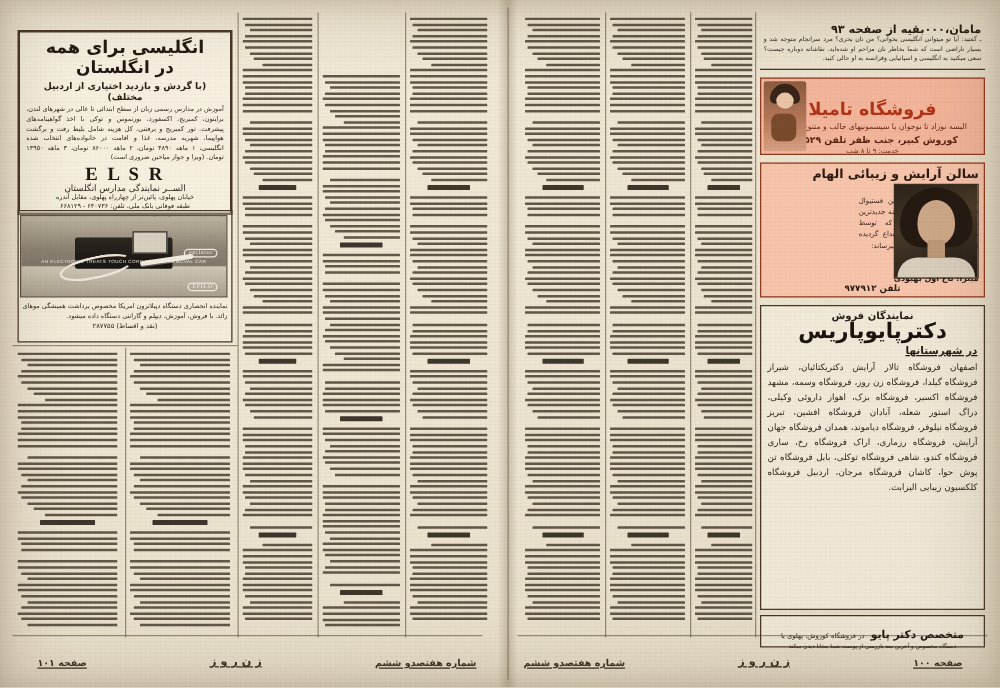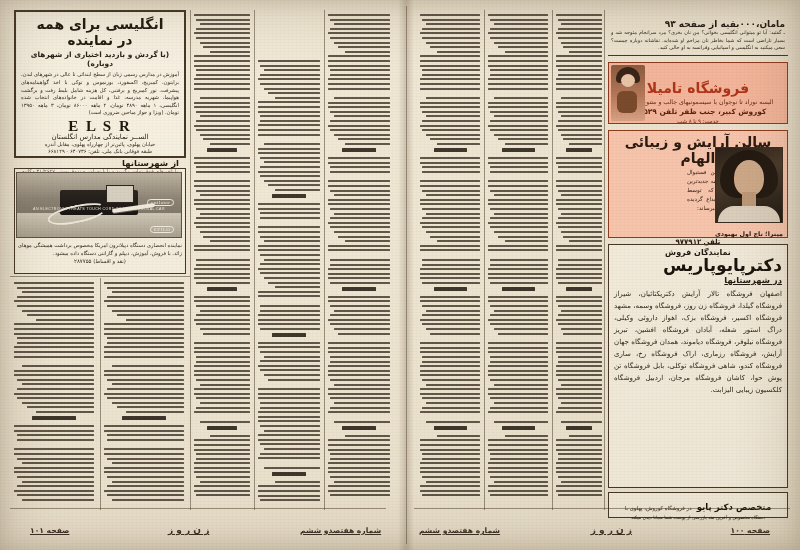--- a/index.html
+++ b/index.html
@@ -39,21 +39,21 @@
   .lines{width:100%;height:100%;}
   .ln{
     height:2px;margin-bottom:2.6px;
     background:#3a2f22;opacity:.78;border-radius:.5px;
   }
   .ln.s1{width:100%}.ln.s2{width:96%}.ln.s3{width:90%}
   .ln.s4{width:84%}.ln.s5{width:72%}.ln.gap{background:none;height:5px;margin-bottom:0}
   .ln.hdr{height:4px;width:55%;opacity:.9;margin:3px auto 5px auto;background:#2b2318}
   
   #adEnglish{
-    position:absolute;left:14px;top:10px;width:172px;height:148px;
+    position:absolute;left:14px;top:24px;width:172px;height:148px;
     border:2px double #463726;background:rgba(255,252,243,.35);
     padding:4px 5px;box-sizing:border-box;
   }
   #adEnglish .title1{font-size:14px;font-weight:bold;letter-spacing:-.5px;color:#221a10;text-align:center;line-height:1.18;}
   #adEnglish .title2{font-size:13.5px;font-weight:bold;color:#221a10;text-align:center;line-height:1.18;margin-bottom:2px;}
   #adEnglish .sub{font-size:7.4px;font-weight:bold;text-align:center;color:#2b2218;margin-bottom:3px;}
   #adEnglish .body{font-size:5.2px;line-height:1.45;text-align:justify;color:#33291d;}
   #adEnglish .brand{font-size:15px;font-weight:bold;letter-spacing:2px;color:#1e180f;text-align:center;font-family:"Liberation Serif","DejaVu Serif",serif;margin-top:1px;}
   #adEnglish .brandfa{font-size:7px;text-align:center;color:#2b2218;margin-top:-2px;}
   #adEnglish .small{font-size:5.2px;text-align:center;color:#33291d;line-height:1.5;}
@@ -124,40 +124,40 @@
     border-radius:2px;overflow:hidden;
   }
   #adTamila .girl .hair{position:absolute;left:5px;top:2px;width:24px;height:16px;background:#3a2417;border-radius:12px 12px 4px 4px;}
   #adTamila .girl .face{position:absolute;left:10px;top:9px;width:14px;height:13px;background:#e8c3a6;border-radius:50%;}
   #adTamila .girl .doll{position:absolute;left:6px;top:26px;width:20px;height:22px;background:#7a4a2c;border-radius:6px;}
 
   #adElham{
     left:608px;top:130px;width:180px;height:108px;
     background:#f6c3ab;border:1.5px solid #8e3a1f;padding:3px 4px;
   }
-  #adElham .ttl{font-size:14px;font-weight:bold;color:#2a1a10;text-align:center;margin-bottom:2px;}
+  #adElham .ttl{font-size:10px;font-weight:bold;color:#2a1a10;margin-bottom:12px;}
   #adElham .txt{font-size:5.6px;line-height:1.62;color:#331f13;text-align:justify;width:96px;}
   #adElham .name{font-size:6.4px;color:#2a1a10;text-align:right;margin-top:17px;font-weight:bold;}
   #adElham .tel{font-size:7px;color:#2a1a10;text-align:center;font-weight:bold;letter-spacing:.5px;}
   #adElham .portrait{
     position:absolute;right:4px;top:16px;width:66px;height:74px;
     background:linear-gradient(160deg,#2a2118 0%,#4a3a2a 40%,#1d1712 100%);
     border:1px solid #3b2d20;overflow:hidden;
   }
   #adElham .portrait .hair{position:absolute;left:4px;top:2px;width:58px;height:48px;background:#241a12;border-radius:30px 30px 18px 18px;}
   #adElham .portrait .face{position:absolute;left:18px;top:12px;width:30px;height:36px;background:#cda888;border-radius:50% 50% 45% 45%;}
   #adElham .portrait .neck{position:absolute;left:26px;top:44px;width:14px;height:14px;background:#bd9878;}
   #adElham .portrait .sh{position:absolute;left:2px;bottom:0;width:62px;height:16px;background:#d9cdbb;border-radius:24px 24px 0 0;}
 
   #adPayo{
     left:608px;top:244px;width:180px;height:244px;
     background:rgba(255,252,243,.32);border:1.5px solid #463726;padding:3px 5px;
   }
   #adPayo .k1{font-size:8px;font-weight:bold;color:#241b12;text-align:center;}
-  #adPayo .k2{font-size:17px;font-weight:bold;color:#1a140c;line-height:1.05;}
+  #adPayo .k2{font-size:17px;font-weight:bold;color:#1a140c;text-align:center;line-height:1.05;}
   #adPayo .k3{font-size:8.4px;font-weight:bold;color:#241b12;margin-bottom:3px;text-decoration:underline;}
   #adPayo .body{font-size:7px;line-height:1.72;color:#2e2519;text-align:justify;}
 
   #adPayoStrip{
     left:608px;top:492px;width:180px;height:26px;
     background:rgba(255,252,243,.32);border:1.5px solid #463726;padding:2px 4px;
   }
   #adPayoStrip .s1{font-size:8.6px;font-weight:bold;color:#1a140c;display:inline;}
   #adPayoStrip .s2{font-size:5.4px;color:#2e2519;display:inline;}
   #adPayoStrip .s3{font-size:4.6px;color:#2e2519;text-align:center;margin-top:1px;}
@@ -194,22 +194,22 @@
     box-shadow:inset 0 0 60px rgba(90,70,40,.28), inset 0 0 18px rgba(90,70,40,.18);
   }
 </style>
 </head>
 <body>
 
 <div id="scan">
 
   <div id="adEnglish">
     <div class="title1">انگلیسی برای همه</div>
-    <div class="title2">در نماینده</div>
-    <div class="sub">(با گردش و بازدید اختیاری از شهرهای دوباره)</div>
+    <div class="title2">در انگلستان</div>
+    <div class="sub">(با گردش و بازدید اختیاری از اردبیل مختلف)</div>
     <div class="body">آموزش در مدارس رسمی زبان از سطح ابتدائی تا عالی در شهرهای لندن، برایتون، کمبریج، اکسفورد، بورنموس و توکی با اخذ گواهینامه‌های پیشرفت. تور کمبریج و برفتنی، کل هزینه شامل بلیط رفت و برگشت هواپیما، شهریه مدرسه، غذا و اقامت در خانواده‌های انتخاب شده انگلیسی، ۱ ماهه ۴۸۹۰ تومان، ۲ ماهه ۸۶۰۰۰ تومان، ۳ ماهه ۱۳۹۵۰ تومان. (ویزا و جواز میاحین ضروری است)</div>
     <div class="brand">E L S R</div>
     <div class="brandfa">الســر نمایندگی مدارس انگلستان</div>
     <div class="small">خیابان پهلوی، پائین‌تر از چهارراه پهلوی، مقابل آندره</div>
     <div class="small">طبقه فوقانی بانک ملی، تلفن: ۶۴۰۷۳۶ - ۶۶۸۱۲۹</div>
     <div class="cities">از شهرستانها</div>
     <div class="small">با تلفن‌های فوق تماس بگیرید و یا با تهران، صندوق پستی ۴۱/۲۶۲۷ مکاتبه فرمائید.</div>
   </div>
 
   <div id="adPhoto">

